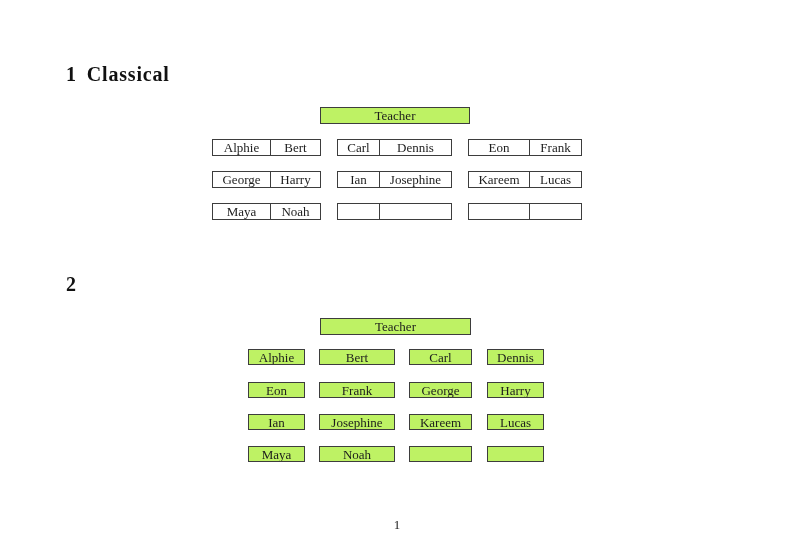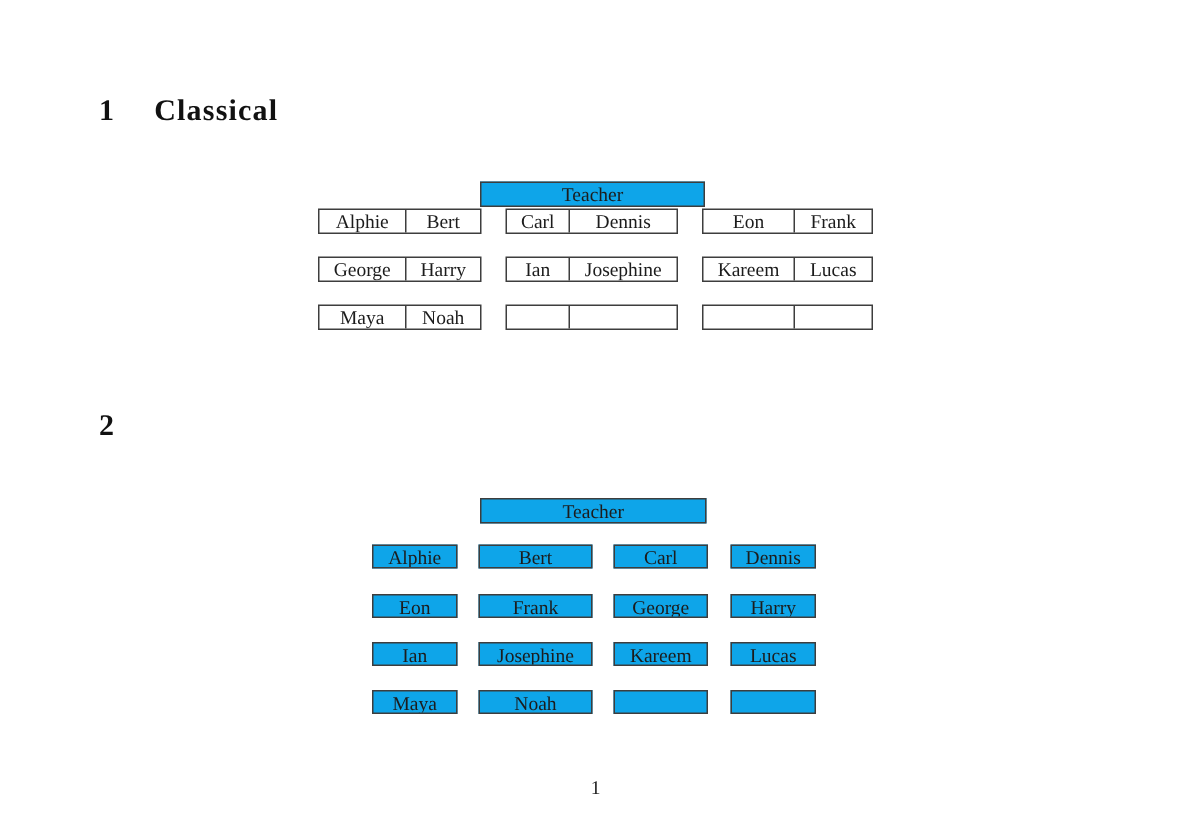--- a/index.html
+++ b/index.html
@@ -21,35 +21,34 @@
     left: 66px;
     display: flex;
     font-weight: 700;
     font-size: 20px;
     letter-spacing: 0.8px;
     line-height: 1;
     color: #111111;
     white-space: nowrap;
   }
   .section-heading .sec-title {
-    margin-left: 26px;
+    margin-left: 10px;
   }
   .box {
     position: absolute;
     box-sizing: border-box;
     border: 1px solid #3d3d3d;
-    background: #0ea5e9;
+    background: #bef264;
     display: flex;
     align-items: center;
     justify-content: center;
     font-size: 13px;
     line-height: 1;
     white-space: nowrap;
     overflow: hidden;
-    margin-top: 14px;
   }
   .desk {
     position: absolute;
     box-sizing: border-box;
     border: 1px solid #3d3d3d;
     background: #ffffff;
     display: flex;
     height: 17px;
   }
   .desk .cell {

